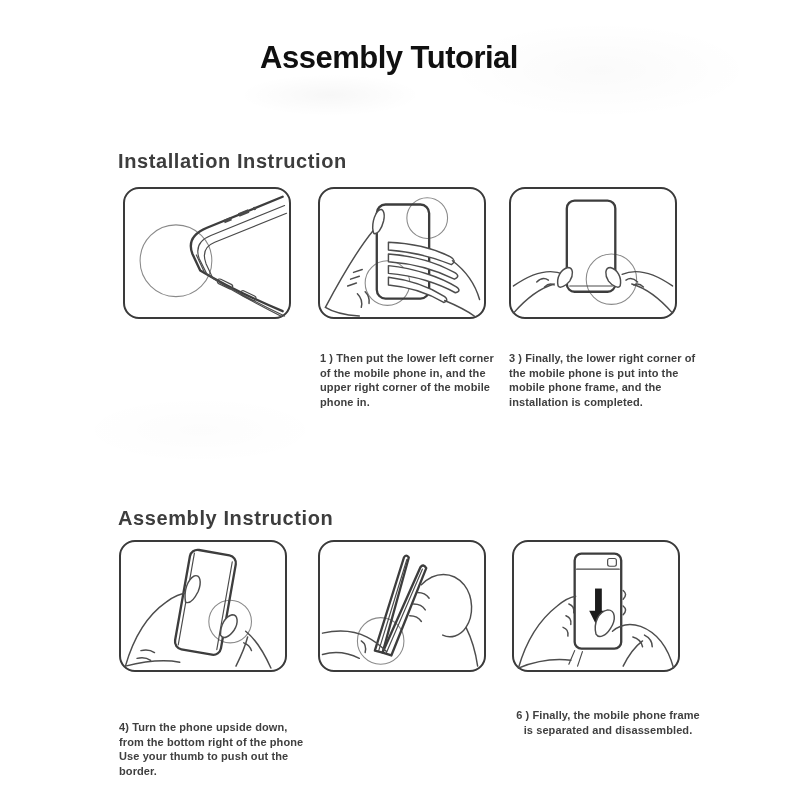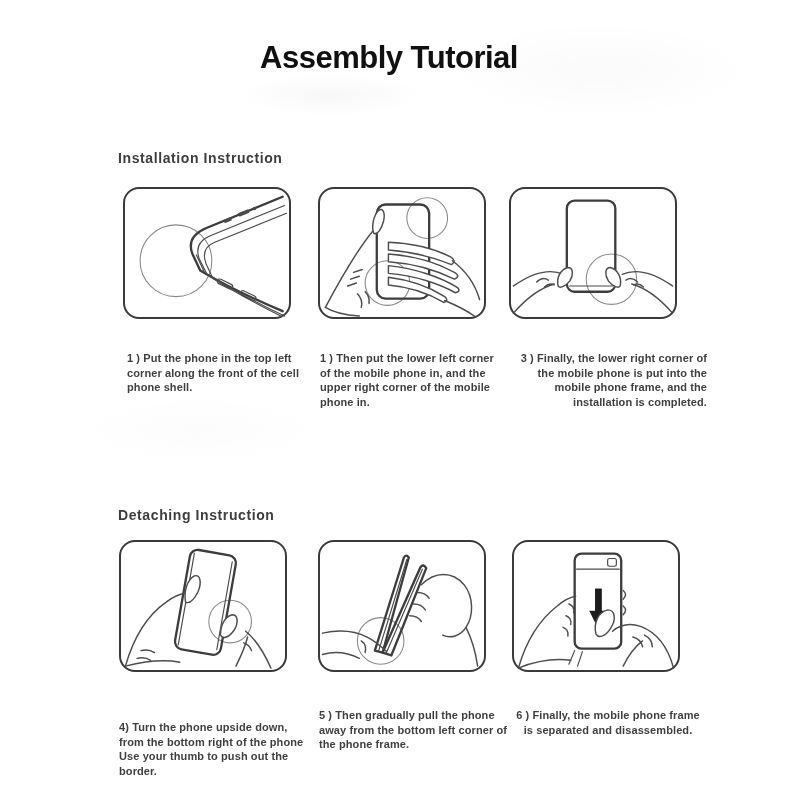--- a/index.html
+++ b/index.html
@@ -13,42 +13,42 @@
     font-family:"Liberation Sans", sans-serif;
     padding-left:29px;
   }
   .title{
     position:absolute;top:40px;left:0;width:778px;margin:0;
     text-align:center;font-size:31px;font-weight:bold;letter-spacing:-0.5px;
     color:#101010;
   }
   .sec-heading{
     position:absolute;left:118px;margin:0;
-    font-size:14px;font-weight:bold;letter-spacing:0.6px;color:#3d3d3d;text-align:right;
+    font-size:20px;font-weight:bold;letter-spacing:0.6px;color:#3d3d3d;text-align:right;
   }
   #heading-install{top:150px;}
   #heading-detach{top:507px;}
   .panel{
     position:absolute;width:168px;height:132px;
     border:2.5px solid #3a3a3a;border-radius:16px;background:#fff;
     box-sizing:border-box;
   }
   .panel svg{width:100%;height:100%;display:block;}
   .r1{top:187px;} .r2{top:540px;}
   .c1a{left:123px;} .c2a{left:318px;} .c3a{left:509px;}
   .c1b{left:119px;} .c2b{left:318px;} .c3b{left:512px;}
   .cap{
     position:absolute;margin:0;
     font-size:11px;font-weight:bold;color:#3f3f3f;
     line-height:1.33;letter-spacing:0.1px;
   }
   .capr1{top:351px;} .capr2{top:708px;}
   #cap1{left:127px;width:176px;}
   #cap2{left:320px;width:184px;}
-  #cap3{left:509px;width:198px;text-align:right;}
+  #cap3{left:509px;width:198px;}
   #cap4{left:119px;width:196px;margin-top:12px;}
   #cap5{left:319px;width:196px;}
   #cap6{left:512px;width:192px;text-align:center;}
   
   .ph{stroke:#3d3d3d;stroke-width:2.4;fill:none;stroke-linecap:round;stroke-linejoin:round;}
   .thin{stroke:#4a4a4a;stroke-width:1.2;fill:none;stroke-linecap:round;}
   .hand{stroke:#4d4d4d;stroke-width:1.5;fill:none;stroke-linecap:round;stroke-linejoin:round;}
   .fillw{fill:#ffffff;}
   .hl{stroke:#8a8a8a;stroke-width:1.1;fill:none;}
   .mark{fill:#4a4a4a;stroke:none;}
@@ -105,25 +105,24 @@
       <path class="hand" d="M2,128 C16,112 30,102 44,98"></path>
       <path class="hand" d="M26,96 q6,-6 12,-2 M34,101 q5,-5 10,-2"></path>
       <path class="hand fillw" d="M48,100 C46,91 51,83 58,81 C64,81 64,89 60,95 C56,100 50,103 48,100 Z"></path>
       <path class="hand" d="M166,100 C146,86 128,82 114,88"></path>
       <path class="hand" d="M166,128 C152,112 138,102 124,98"></path>
       <path class="hand" d="M130,96 q-6,-6 -12,-2 M136,101 q-5,-5 -10,-2"></path>
       <path class="hand fillw" d="M112,100 C114,91 109,83 102,81 C96,81 96,89 100,95 C104,100 110,103 112,100 Z"></path>
     </svg>
   </div>
 
-  <p class="cap capr1" id="cap1">1 ) Put the phone in the top left corner along the front of the cell phone shell.</p>
   <p class="cap capr1" id="cap2">1 ) Then put the lower left corner of the mobile phone in, and the upper right corner of the mobile phone in.</p>
   <p class="cap capr1" id="cap3">3 ) Finally, the lower right corner of the mobile phone is put into the mobile phone frame, and the installation is completed.</p>
 
-  <h2 class="sec-heading" id="heading-detach">Detaching Instruction</h2>
+  <h2 class="sec-heading" id="heading-detach">Assembly Instruction</h2>
 
   <div class="panel r2 c1b">
     <svg viewBox="0 0 168 132">
       <circle class="hl" cx="112" cy="82" r="22"></circle>
       <g transform="rotate(10 85 65)">
         <rect class="ph" x="62" y="10" width="48" height="104" rx="8"></rect>
         <path class="thin" d="M66,14 L66,110 M106,16 L106,108"></path>
       </g>
       <path class="hand" d="M4,128 C12,100 26,76 46,62 C54,56 62,52 70,53"></path>
       <path class="hand" d="M4,128 C24,123 44,121 60,124"></path>
@@ -167,16 +166,15 @@
       <path class="hand" d="M4,130 C24,122 42,120 58,122"></path>
       <path class="hand" d="M56,64 q6,2 5,9 M53,76 q6,2 5,9 M50,88 q6,2 5,9"></path>
       <path class="hand" d="M164,130 C158,108 146,93 130,87 C118,83 108,86 101,92"></path>
       <path class="hand" d="M112,128 C118,116 124,108 132,102"></path>
       <path class="hand" d="M122,98 q8,2 10,10 M134,96 q8,4 8,12"></path>
       <path class="hand fillw" d="M84,95 C81,83 87,72 96,70 C104,70 105,80 99,89 C94,97 87,100 84,95 Z"></path>
     </svg>
   </div>
 
   <p class="cap capr2" id="cap4">4) Turn the phone upside down, from the bottom right of the phone Use your thumb to push out the border.</p>
-  <p class="cap capr2" id="cap5">5 ) Then gradually pull the phone away from the bottom left corner of the phone frame.</p>
   <p class="cap capr2" id="cap6">6 )  Finally, the mobile phone frame is separated and disassembled.</p>
 
 </div>
 
 </body></html>

